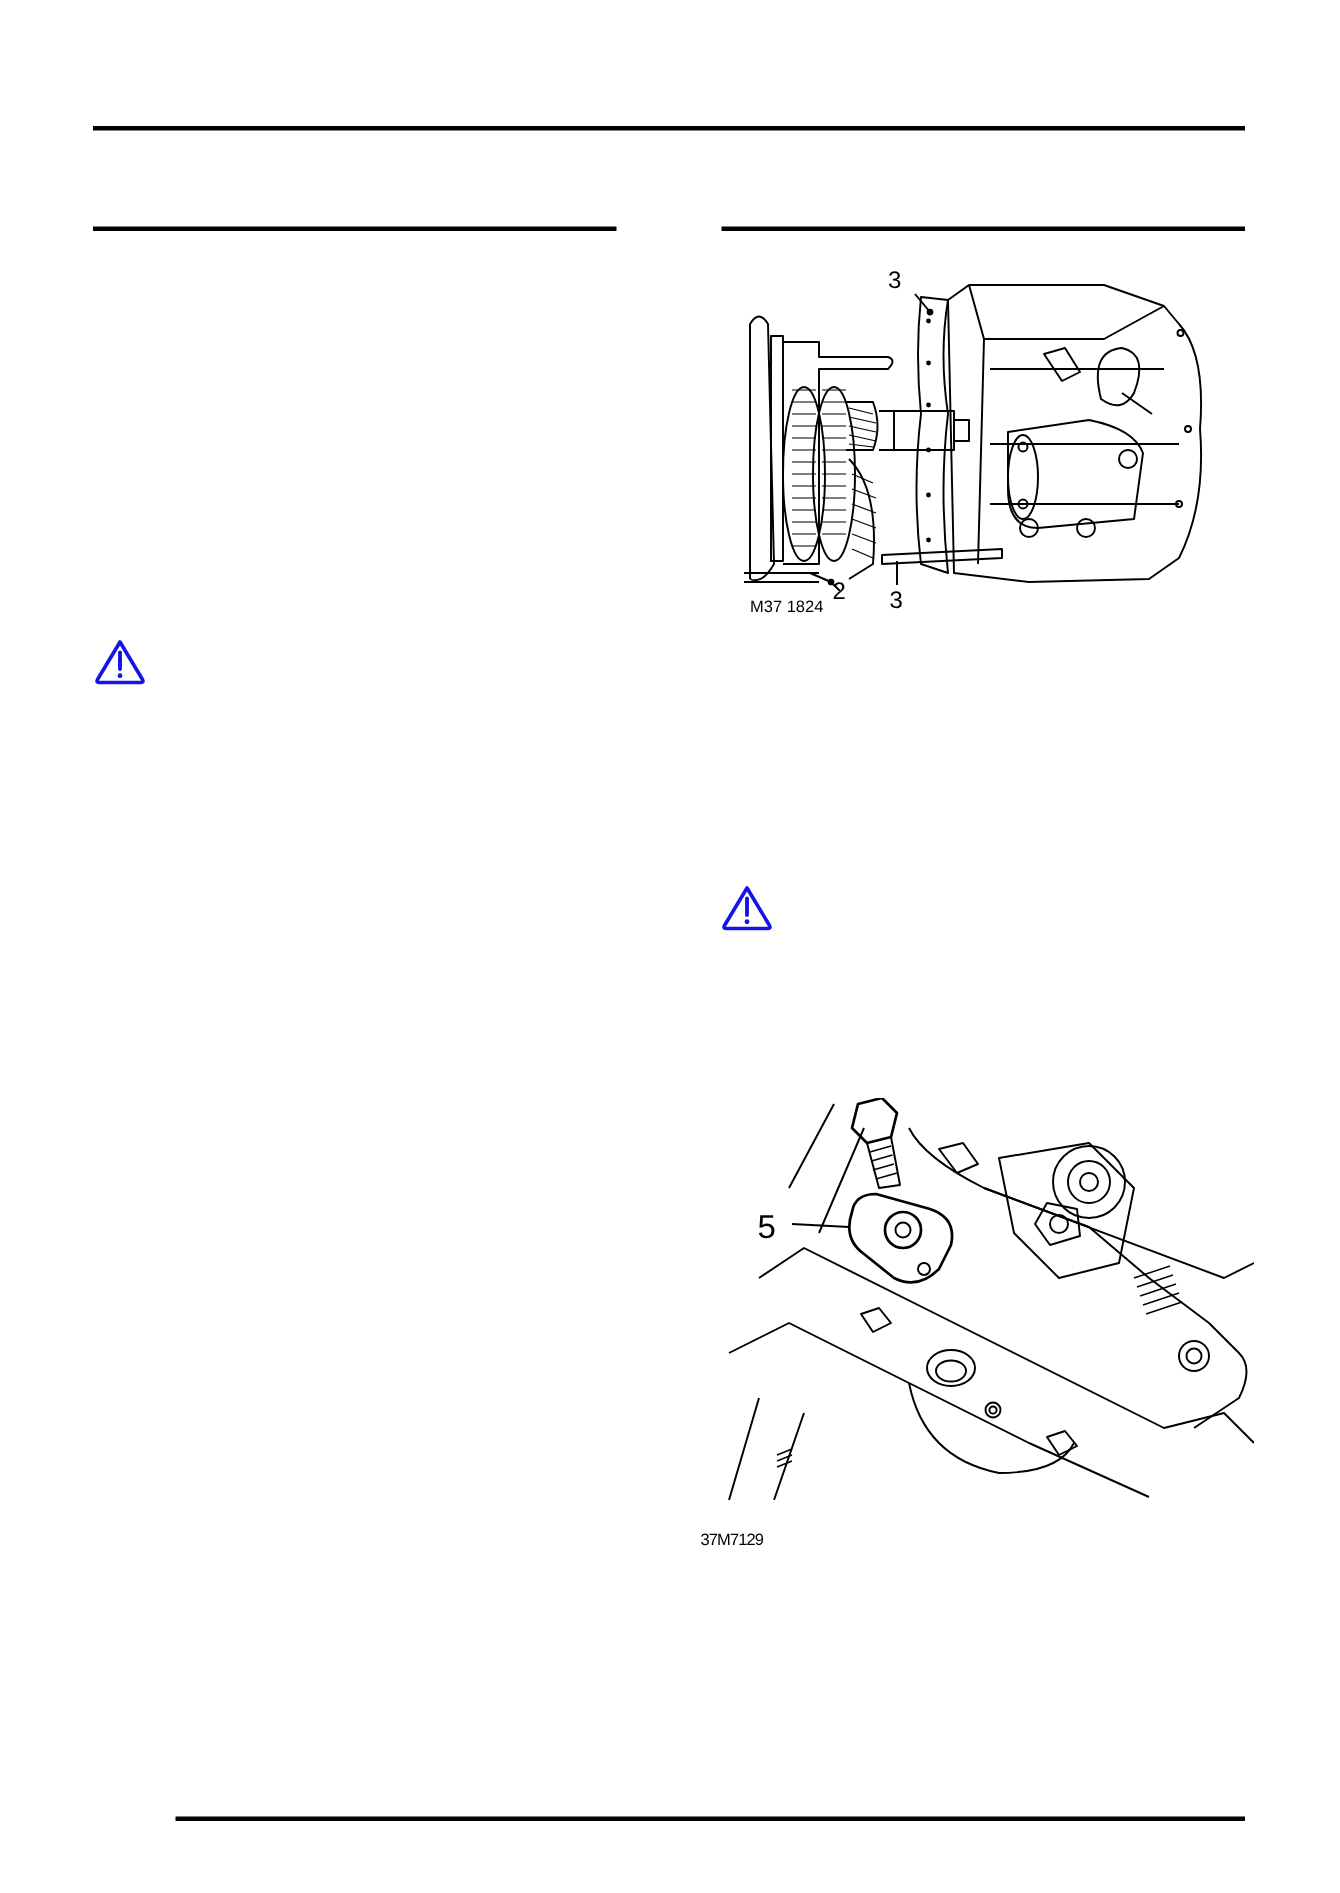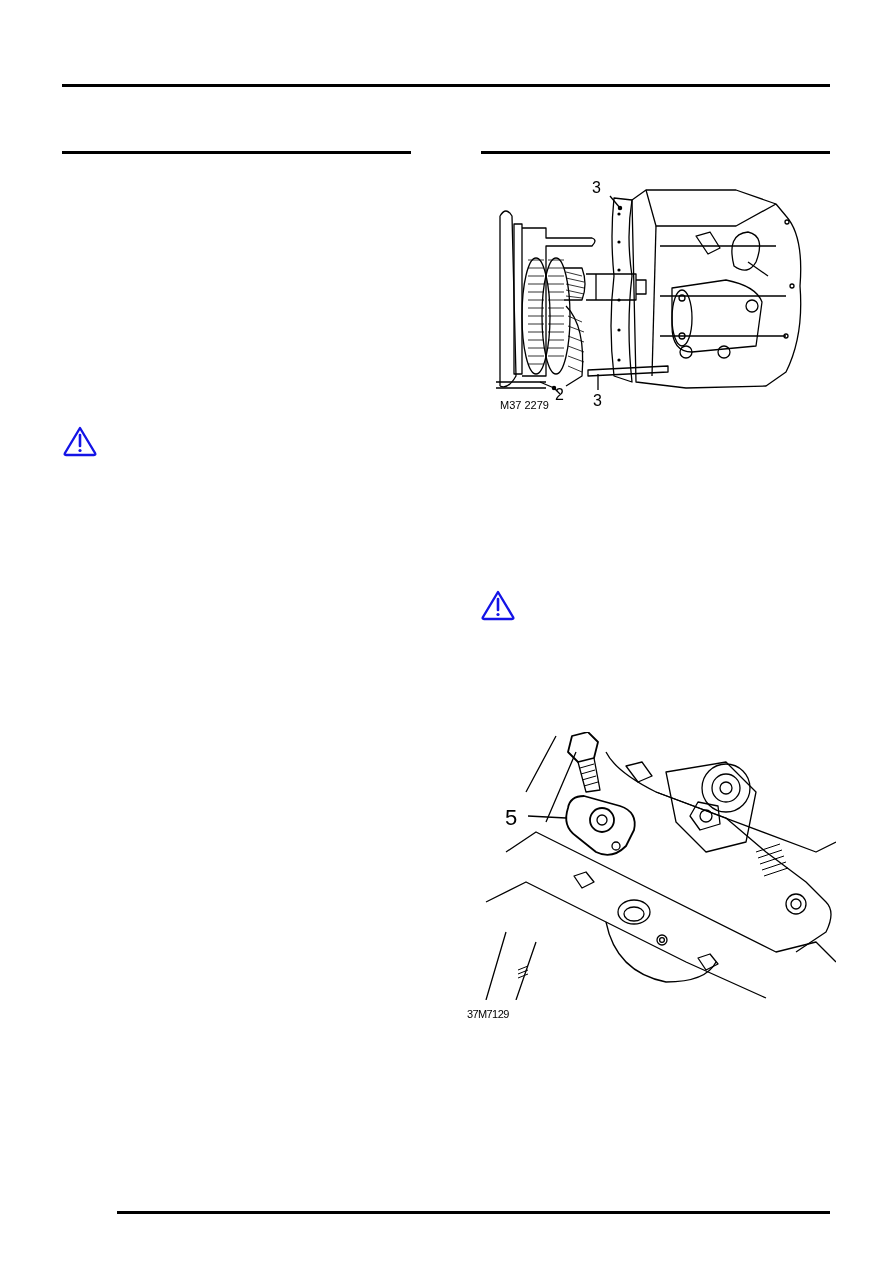--- a/index.html
+++ b/index.html
@@ -25,21 +25,21 @@
 
     .callout {
       position: absolute; font-size: 16px; line-height: 16px; color: #000;
       font-family: "Liberation Sans", sans-serif;
     }
     .callout.big { font-size: 22px; line-height: 22px; }
     .caption {
       position: absolute; font-size: 11px; line-height: 12px; color: #000;
       font-family: "Liberation Sans", sans-serif; letter-spacing: 0px;
     }
-    .caption.tight { letter-spacing: -0.6px; }
+    .caption.tight { letter-spacing: -0.6px; margin-top: 13px; }
   </style>
 </head>
 <body>
 
 <div class="rule header-rule"></div>
 <div class="rule col-rule-left"></div>
 <div class="rule col-rule-right"></div>
 
 <div class="warning-icon warn-left">
   <svg viewBox="0 0 36 32">
@@ -111,21 +111,21 @@
       <circle cx="300" cy="160" r="2"></circle>
 
     <line x1="124" y1="20" x2="134" y2="32"></line>
     <circle cx="134" cy="32" r="1.6" fill="#000"></circle>
     <line x1="112" y1="198" x2="112" y2="214"></line>
   </svg>
 </div>
 <div class="callout" style="left:592px;top:180px;">3</div>
 <div class="callout" style="left:555px;top:387px;">2</div>
 <div class="callout" style="left:593px;top:393px;">3</div>
-<div class="caption" style="left:500px;top:399px;">M37 2279</div>
+<div class="caption" style="left:500px;top:399px;">M37 1824</div>
 
 <div class="warning-icon warn-right">
   <svg viewBox="0 0 36 32">
     <path d="M18 3 L33 28 Q34 30 32 30 L4 30 Q2 30 3 28 Z" fill="none" stroke="#1414e6" stroke-width="2.4" stroke-linejoin="round"></path>
     <line x1="18" y1="10" x2="18" y2="21" stroke="#1414e6" stroke-width="2.6" stroke-linecap="round"></line>
     <circle cx="18" cy="25.5" r="1.6" fill="#1414e6"></circle>
   </svg>
 </div>
 
 <div class="figure fig2">

